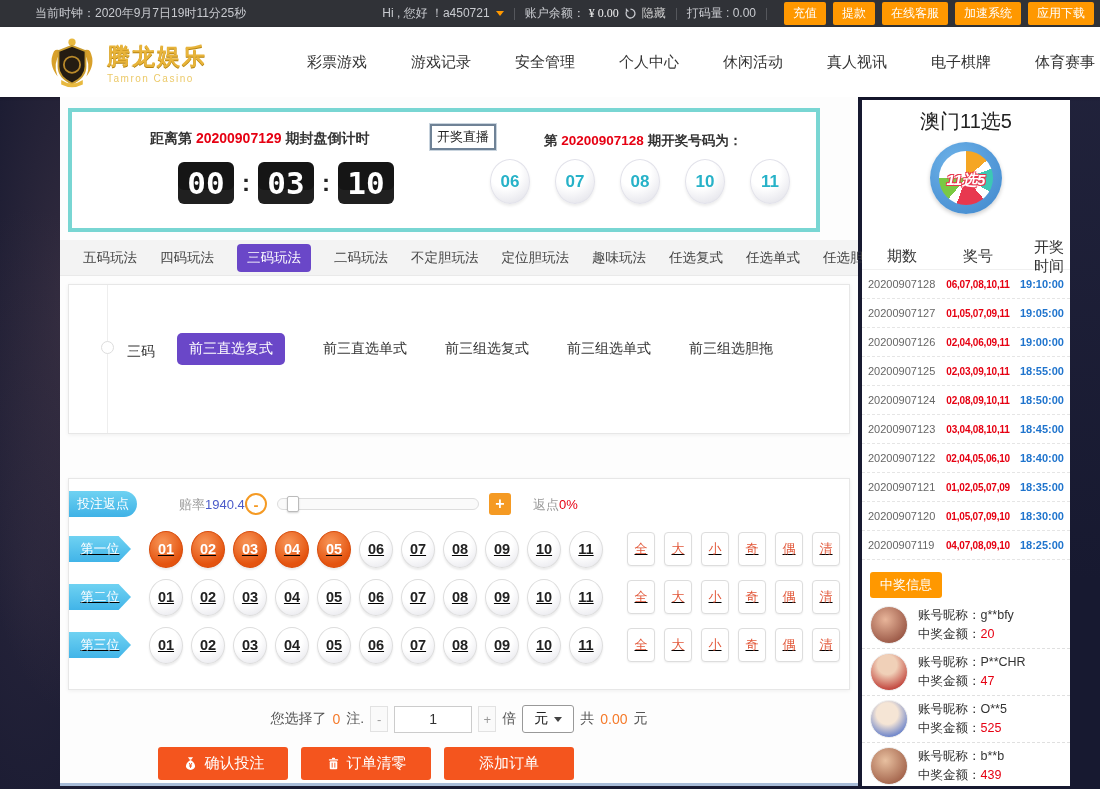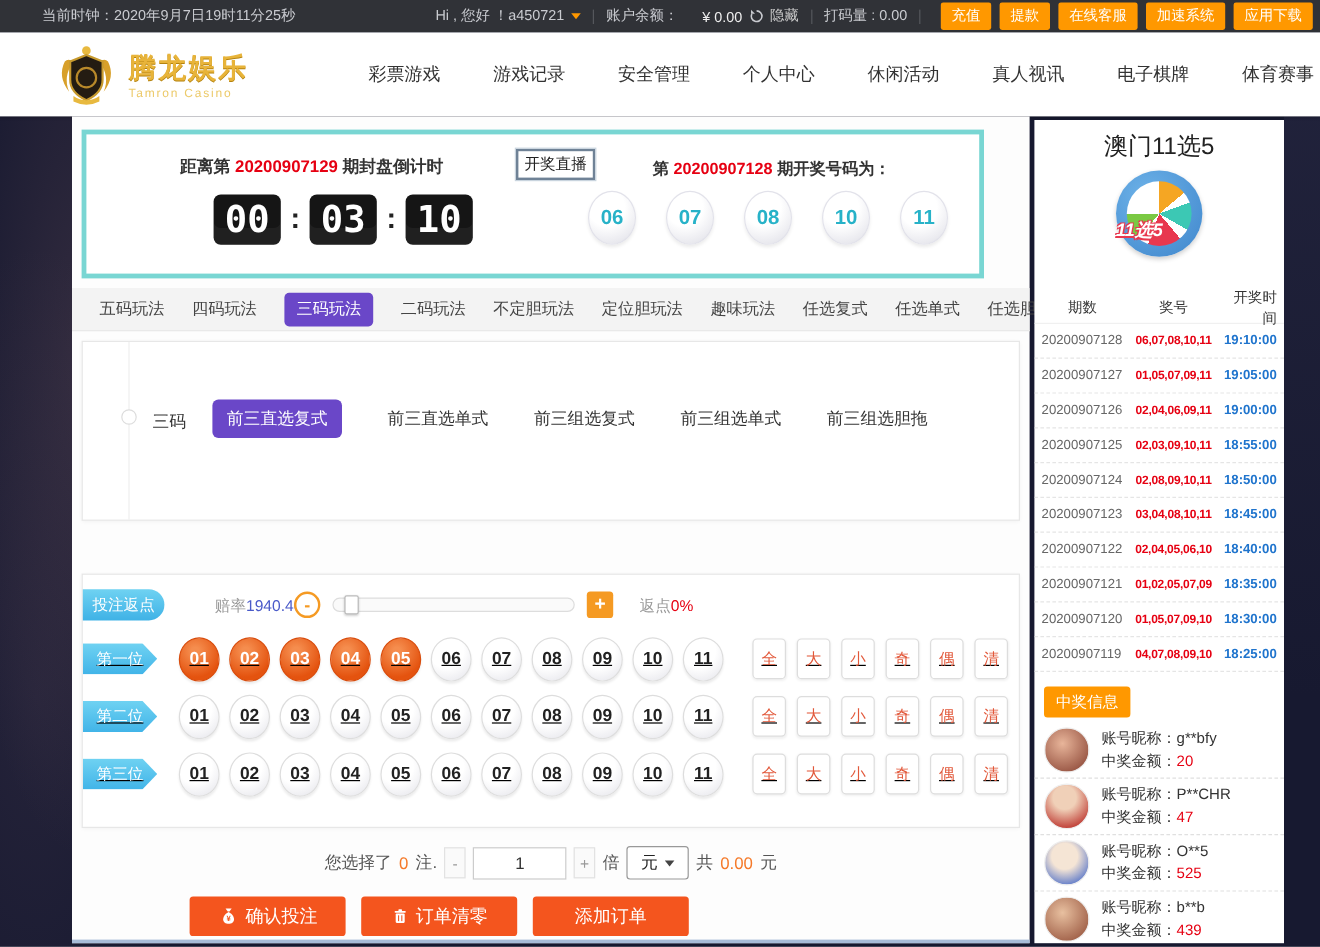--- a/index.html
+++ b/index.html
@@ -17,21 +17,21 @@
     background:linear-gradient(180deg, rgba(60,60,90,.25), transparent 70%);}
 
   
   .topbar{position:absolute;left:0;top:0;width:1100px;height:27px;background:#303237;
     display:flex;align-items:center;color:#c9cbd0;font-size:12px;}
   .clock{margin-left:35px;}
   .topbar-right{margin-left:auto;display:flex;align-items:center;margin-right:6px;}
   .chev{width:0;height:0;border-left:4px solid transparent;border-right:4px solid transparent;
     border-top:5px solid #ff9800;margin-left:6px;}
   .tdiv{width:1px;height:12px;background:#55575c;margin:0 10px;}
-  .balance-val{color:#eee;margin-left:20px;}
+  .balance-val{color:#eee;margin-left:4px;font-family:Liberation Serif, serif;}
   .refresh-ico{margin:0 5px;display:inline-flex;}
   .hide-link{color:#ccc;cursor:pointer;}
   .top-btn{background:#ff9800;color:#fff;padding:3px 9px;border-radius:2px;margin-left:7px;
     font-size:12px;cursor:pointer;white-space:nowrap;}
 
   
   .navbar{position:absolute;left:0;top:27px;width:1100px;height:70px;background:#fff;
     display:flex;align-items:center;box-shadow:0 1px 3px rgba(0,0,0,.25);}
   .brand{display:flex;align-items:center;margin-left:45px;cursor:pointer;}
   .brand-text{margin-left:8px;}
@@ -133,25 +133,25 @@
   .bottom-line{position:absolute;left:0;top:686px;width:798px;height:3px;background:#a8bcd8;}
 
   
   .right-col{position:absolute;left:862px;top:100px;width:208px;height:686px;background:#fff;overflow:hidden;}
   .game-title{margin-top:8px;text-align:center;font-size:20px;color:#222;}
   .lotto-logo{margin:7px auto 0;width:72px;height:72px;border-radius:50%;position:relative;
     background:radial-gradient(circle at 35% 30%,#6db2e8,#3f86cc);box-shadow:0 2px 4px rgba(0,0,0,.2);}
   .lotto-inner{position:absolute;left:9px;top:9px;width:54px;height:54px;border-radius:50%;
     background:conic-gradient(#f5a623 0 50deg,#fff 50deg 70deg,#3cc8b4 70deg 120deg,#fff 120deg 140deg,
       #e8384f 140deg 200deg,#fff 200deg 220deg,#7ac943 220deg 270deg,#fff 270deg 360deg);}
-  .lotto-text{position:absolute;left:0;right:0;bottom:12px;font-size:15px;
+  .lotto-text{position:absolute;left:0;right:0;bottom:24px;text-align:center;font-size:15px;
     font-weight:bold;font-style:italic;color:#fff;
     text-shadow:1px 1px 0 #e8384f,-1px 1px 0 #e8384f,1px -1px 0 #e8384f,-1px -1px 0 #e8384f;}
   .history-header{display:flex;margin-top:30px;padding:0 6px;height:26px;align-items:center;
-    font-size:12px;color:#333;border-bottom:1px solid #f0f0f0;}
+    font-size:15px;color:#333;border-bottom:1px solid #f0f0f0;}
   .hc-issue{width:68px;text-align:center;}
   .hc-nums{width:84px;text-align:center;}
   .hc-time{flex:1;text-align:right;}
   .h-row{display:flex;padding:0 6px;height:29px;align-items:center;border-bottom:1px dashed #e5e5e5;}
   .h-issue{width:68px;color:#666;font-size:11px;}
   .h-nums{width:84px;color:#e60012;font-size:10px;font-weight:bold;text-align:center;letter-spacing:-.2px;}
   .h-time{flex:1;text-align:right;color:#1f74cd;font-size:11px;font-weight:bold;}
   .winners-badge{margin:12px 0 0 8px;display:inline-block;background:#ff9800;color:#fff;
     font-size:13px;padding:4px 10px;border-radius:3px;}
   .winners-list{margin-top:4px;}

